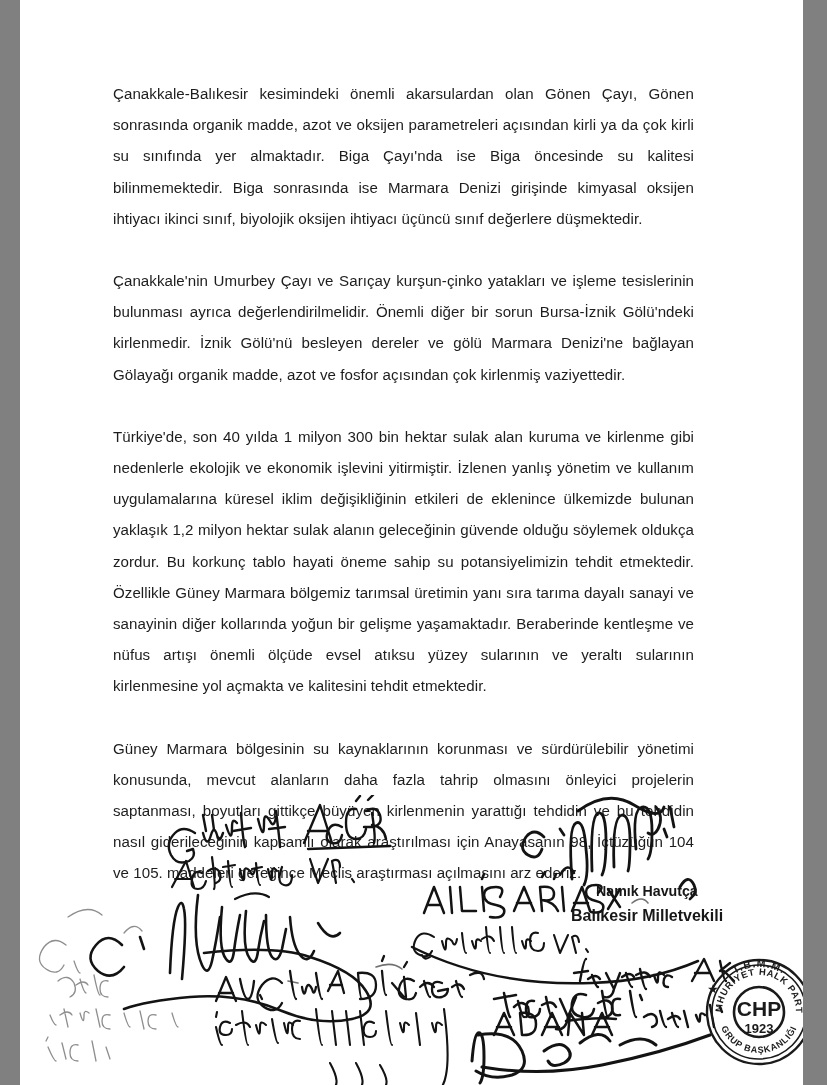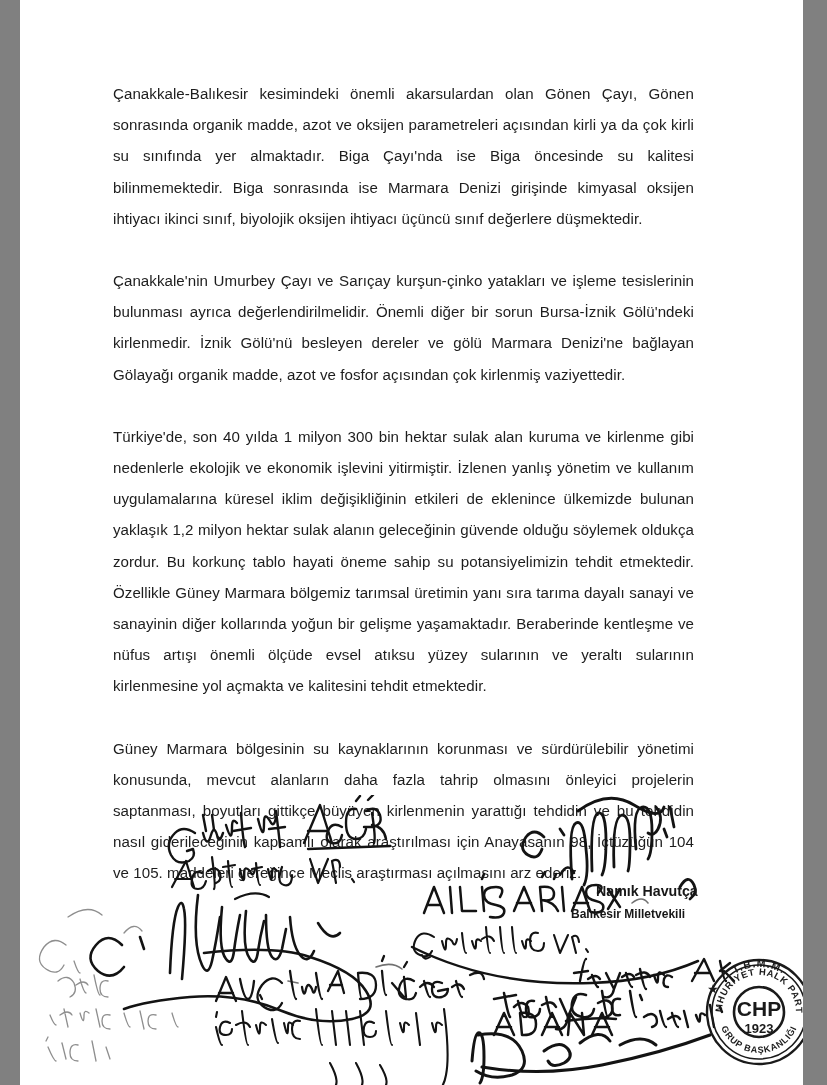--- a/index.html
+++ b/index.html
@@ -67,21 +67,21 @@
     font-family: "Liberation Sans", sans-serif;
     color: #171717;
     white-space: nowrap;
   }
   .typed-name.n1 {
     left: 576px; top: 88px;
     font-size: 14.2px; font-weight: bold;
   }
   .typed-name.n2 {
     left: 551px; top: 112px;
-    font-size: 12px; font-weight: bold;
+    font-size: 16px; font-weight: bold;
   }
 
   
   .stamp {
     position: absolute;
     left: 680px;
     top: 158px;
     width: 118px;
     height: 118px;
   }

